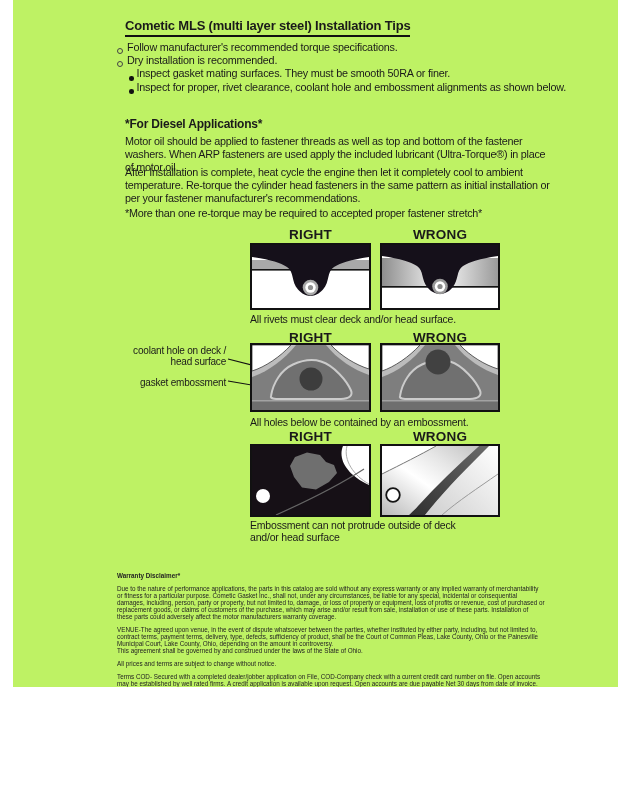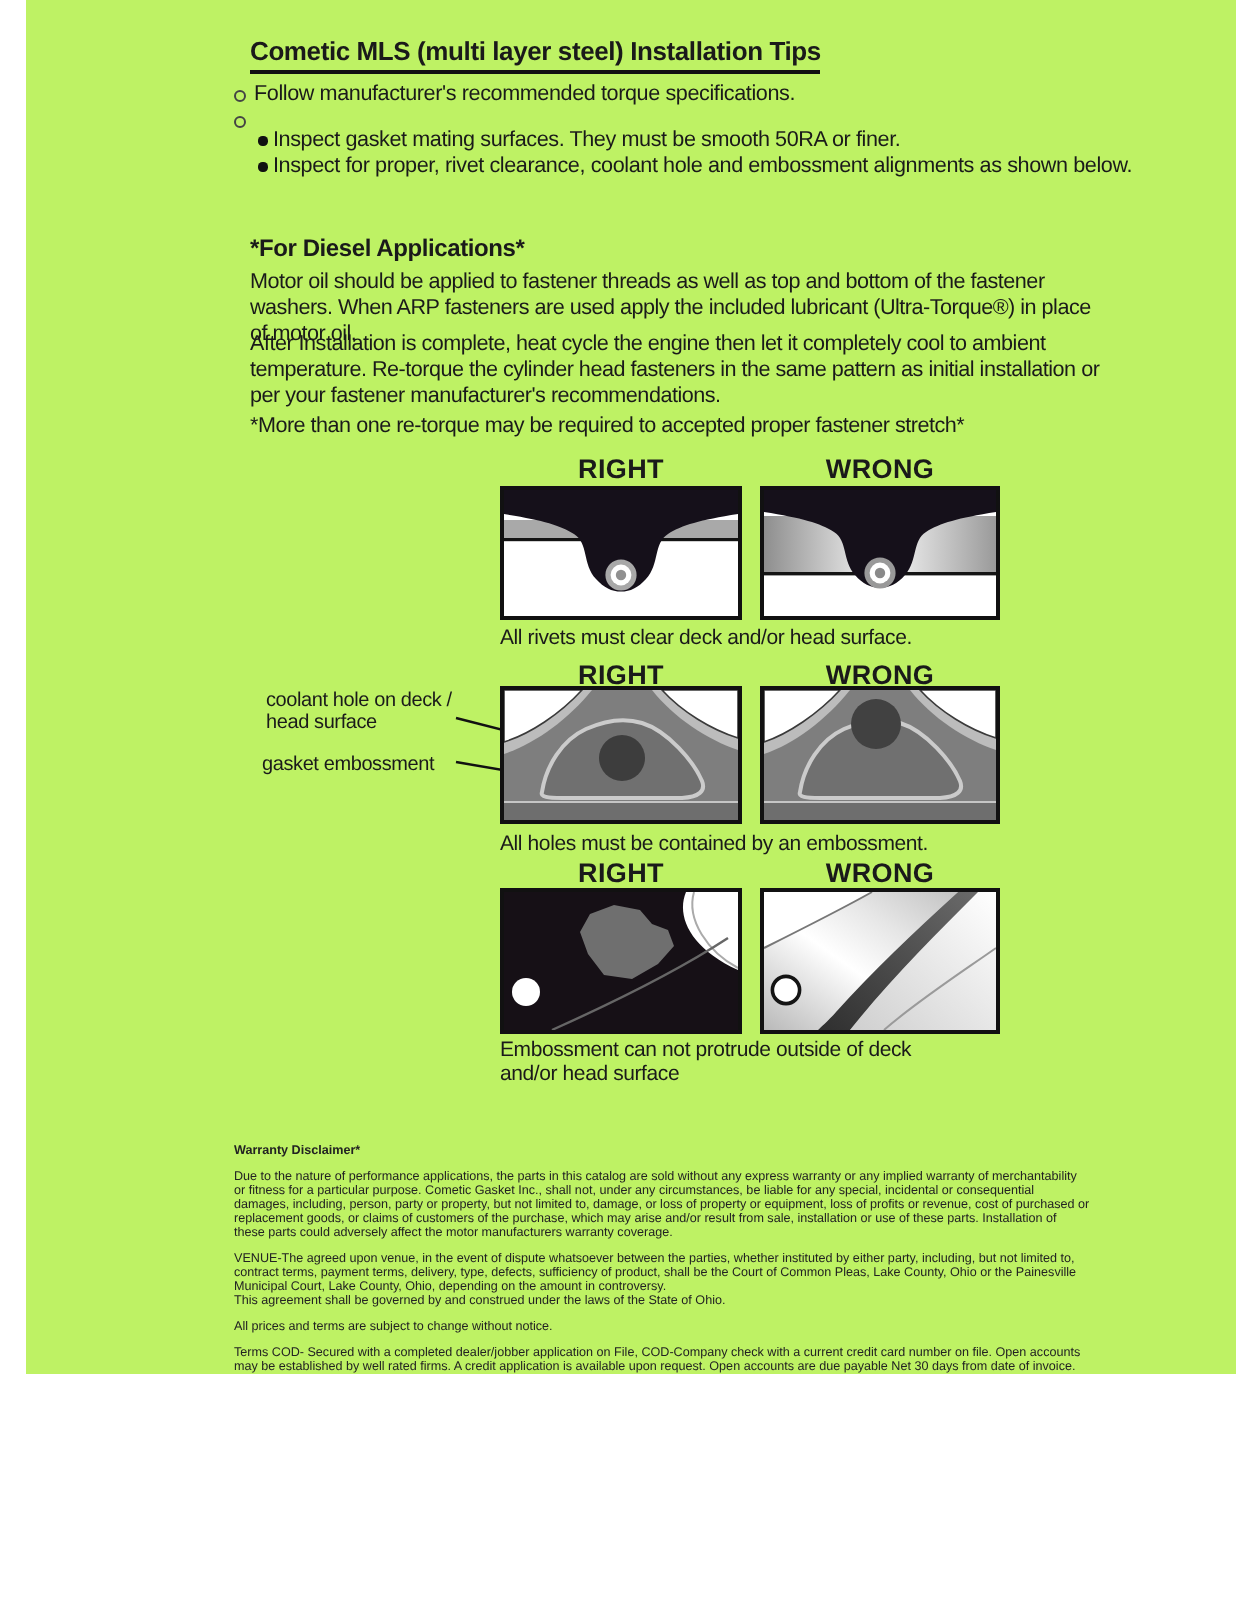--- a/index.html
+++ b/index.html
@@ -5,50 +5,51 @@
   html,body{margin:0;padding:0;background:#fff;}
   .page{
     position:relative;width:618px;height:687px;background:#bef264;overflow:hidden;
     font-family:"Liberation Sans",sans-serif;color:#1a1a1a;margin-left:13px;
   }
   .title{
     position:absolute;left:112px;top:18px;font-size:13px;font-weight:bold;
     letter-spacing:-0.2px;border-bottom:2px solid #111;padding-bottom:2px;white-space:nowrap;
   }
   .bullets{position:absolute;left:104px;top:41px;width:450px;font-size:10.8px;line-height:13.2px;letter-spacing:-0.2px;}
-  .b-row{display:flex;align-items:flex-start;}
+  .b-row{display:flex;align-items:flex-end;}
   .b-row.sub{margin-left:12px;}
   .marker-circle{flex:0 0 auto;width:4px;height:4px;border:1px solid #444;border-radius:50%;margin:4px 4px 0 0;}
   .marker-dot{flex:0 0 auto;width:4.5px;height:4.5px;background:#111;border-radius:50%;margin:4px 3px 0 0;}
   .h2{position:absolute;left:112px;font-size:12px;font-weight:bold;letter-spacing:-0.2px;}
   .para{position:absolute;left:112px;width:430px;font-size:10.8px;line-height:13.1px;letter-spacing:-0.25px;white-space:pre-line;}
   .fig-row{position:absolute;}
   .fig-label{position:absolute;top:0;font-size:13.5px;font-weight:bold;text-align:center;letter-spacing:0.2px;}
   .fig-caption{position:absolute;font-size:10.5px;line-height:11.5px;letter-spacing:-0.2px;white-space:pre-line;}
-  .callout{position:absolute;font-size:10px;line-height:11px;letter-spacing:-0.2px;}
+  .callout{position:absolute;font-size:10px;line-height:11px;letter-spacing:-0.2px;text-align:right;}
   svg.figbox{position:absolute;display:block;}
   .legal{position:absolute;left:104px;top:572px;width:428px;font-size:6.3px;line-height:7.1px;color:#222;}
   .legal .lg-head{font-weight:bold;margin:0 0 6px 0;}
   .legal p{margin:0 0 5.5px 0;white-space:pre-line;}
   .pagenum{position:absolute;left:386px;top:761px;font-size:13px;letter-spacing:0.3px;color:#2b2b2b;}
 </style>
 </head>
 <body>
 
 <div class="page">
 
   <div class="title">Cometic MLS (multi layer steel) Installation Tips</div>
 
   <div class="bullets">
     <div class="b-row">
       <span class="marker-circle"></span>
       <span>Follow manufacturer's recommended torque specifications.</span>
     </div>
     <div class="b-row">
       <span class="marker-circle"></span>
+      <span>Dry installation is recommended.</span>
     </div>
     <div class="b-row sub">
       <span class="marker-dot"></span>
       <span>Inspect gasket mating surfaces.  They must be smooth 50RA or finer.</span>
     </div>
     <div class="b-row sub">
       <span class="marker-dot"></span>
       <span>Inspect for proper, rivet clearance, coolant hole and embossment alignments as shown below.</span>
     </div>
   </div>
@@ -126,21 +127,21 @@
       <path d="M118,2 L75,2 C86,16 103,27 118,32 Z" fill="#bcbcbc"></path>
       <path d="M2,2 L40,2 C29,14 14,24 2,28 Z" fill="#ffffff" stroke="#3a3a3a" stroke-width="0.8"></path>
       <path d="M118,2 L80,2 C90,13 105,22 118,26 Z" fill="#ffffff" stroke="#3a3a3a" stroke-width="0.8"></path>
       <rect x="2" y="57.5" width="116" height="1" fill="#c6c6c6"></rect>
       <rect x="2" y="58.5" width="116" height="8.5" fill="#6e6e6e"></rect>
       <path d="M20,53 C22,40 30,27 42,21.5 C52,17 62,16 70,18.5 C83,22.5 96,38 100,47.5 C102,52.5 98.5,55.5 90,56 L30,56 C23,56 19,55.5 20,53 Z" fill="#707070" stroke="#cbcbcb" stroke-width="2"></path>
       <circle cx="58" cy="19" r="12.5" fill="#414141"></circle>
       <rect x="1" y="1" width="118" height="67" fill="none" stroke="#111" stroke-width="2"></rect>
     </svg>
 
-    <div class="fig-caption" style="left:237px;top:87px;width:260px;">All holes must be contained by an embossment.</div>
+    <div class="fig-caption" style="left:237px;top:87px;width:260px;">All holes below be contained by an embossment.</div>
   </div>
 
   <div class="fig-row" style="left:237px;top:429px;width:251px;height:120px;">
     <div class="fig-label" style="left:0;width:121px;">RIGHT</div>
     <div class="fig-label" style="left:130px;width:120px;">WRONG</div>
 
     <svg class="figbox" style="left:0;top:15px;" width="121" height="73" viewBox="0 0 121 73">
       <rect x="0" y="0" width="121" height="73" fill="#ffffff"></rect>
       <path d="M97,2 C93,16 104,32 119,40" stroke="#aaaaaa" stroke-width="1" fill="none"></path>
       <path d="M2,2 L93,2 C88,14 95,30 119,41 L119,71 L2,71 Z" fill="#161016"></path>

